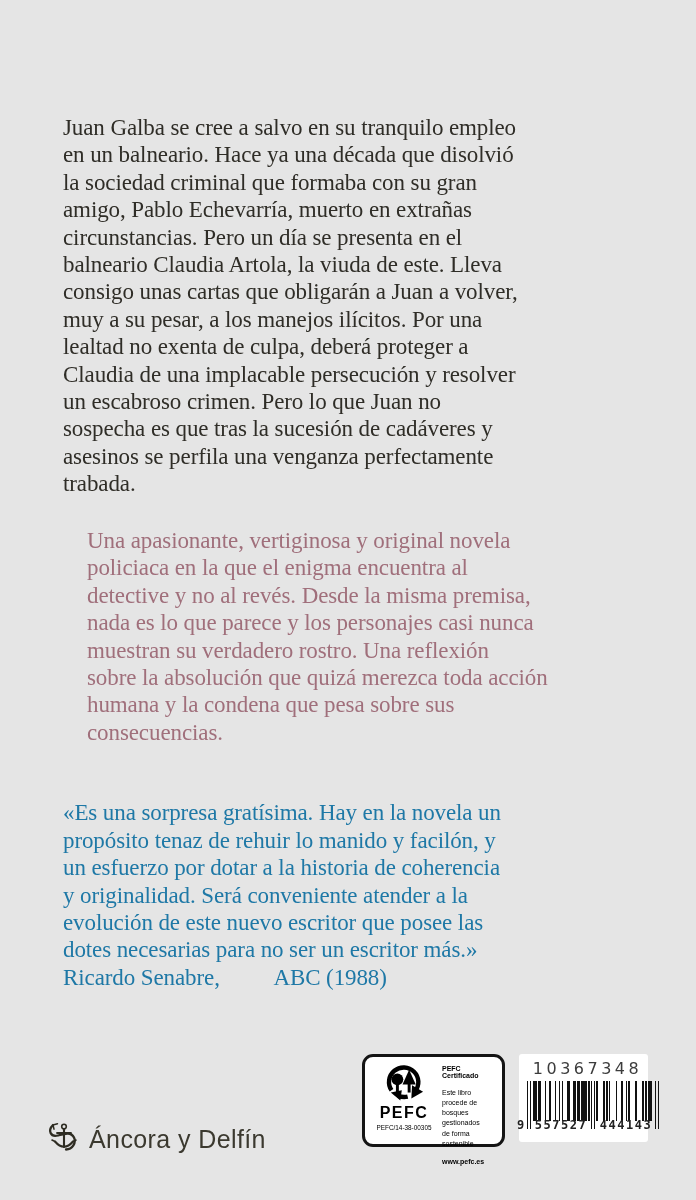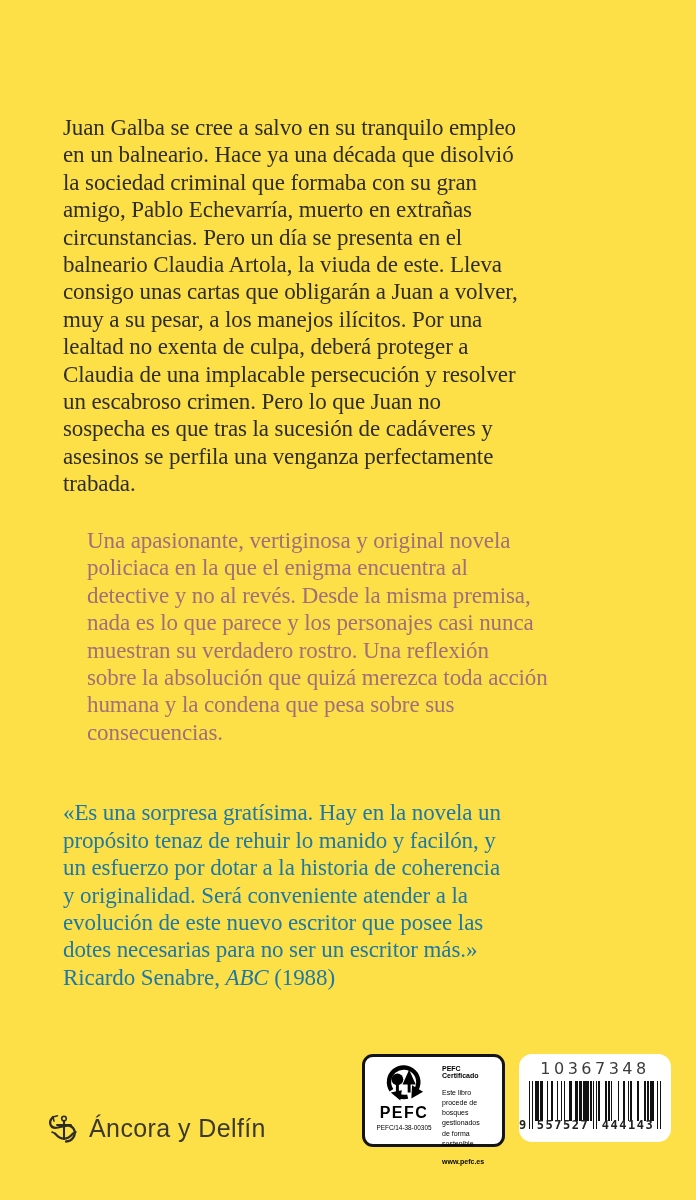--- a/index.html
+++ b/index.html
@@ -1,41 +1,41 @@
 <!DOCTYPE html>
 <html><head>
 <meta charset="utf-8">
 <style>
   html,body{margin:0;padding:0;}
   .cover{
     position:relative;
     width:696px;height:1200px;
-    background:#fde047;
+    background:#e5e5e5;
     overflow:hidden;
     font-family:"Liberation Serif", serif;
   }
   .para{
     position:absolute;
     left:63px;
     width:585px;
     font-size:23px;
     line-height:27.4px;
     white-space:pre-line;
     letter-spacing:-0.1px;
   }
   .synopsis{top:114px;color:#2F2D27;}
   .review{top:527px;color:#A06F7B;margin-left:24px;}
   .quote{top:772px;color:#1E78A6;}
   .quote .attrib{white-space:normal;}
-  .quote .pub{font-style:italic;}
+  .quote .pub{margin-left:48px;}
 
   
   .publisher{
     position:absolute;left:46px;top:1114px;height:40px;
-    display:flex;align-items:flex-start;gap:9px;
+    display:flex;align-items:flex-end;gap:9px;
     color:#3B392F;
   }
   .publisher .imprint-text{
     font-family:"Liberation Sans", sans-serif;
     font-size:25px;letter-spacing:0.4px;
   }
   .emblem{width:34px;height:32px;display:block;}
 
   
   .pefc{
@@ -53,24 +53,25 @@
   .pefc-acronym{font-size:16px;font-weight:800;letter-spacing:1.5px;line-height:1;margin-top:1px;}
   .pefc-code{font-size:6.4px;margin-top:3px;white-space:nowrap;}
   .pefc-right{flex:1;padding-left:6px;padding-top:3px;}
   .pefc-title{font-size:7px;font-weight:700;}
   .pefc-desc{font-size:7px;line-height:1.45;margin-top:9px;white-space:pre-line;}
   .pefc-url{font-size:7px;font-weight:700;margin-top:9px;}
 
   
   .barcode{
     position:absolute;left:519px;top:1054px;
-    width:152px;height:88px;
-    background:#ffffff;border-radius:13px;
+    width:129px;height:88px;
+    background:#ffffff;border-radius:3px;
     box-sizing:border-box;
     padding-top:5px;
+    padding-left:8px;
   }
   .bc-number{
     text-align:center;
     font-family:"DejaVu Sans", sans-serif;
     font-size:16px;letter-spacing:3.5px;
     color:#3C3C3C;
   }
   .bc-bars-wrap{
     position:relative;
     width:132px;height:48px;

